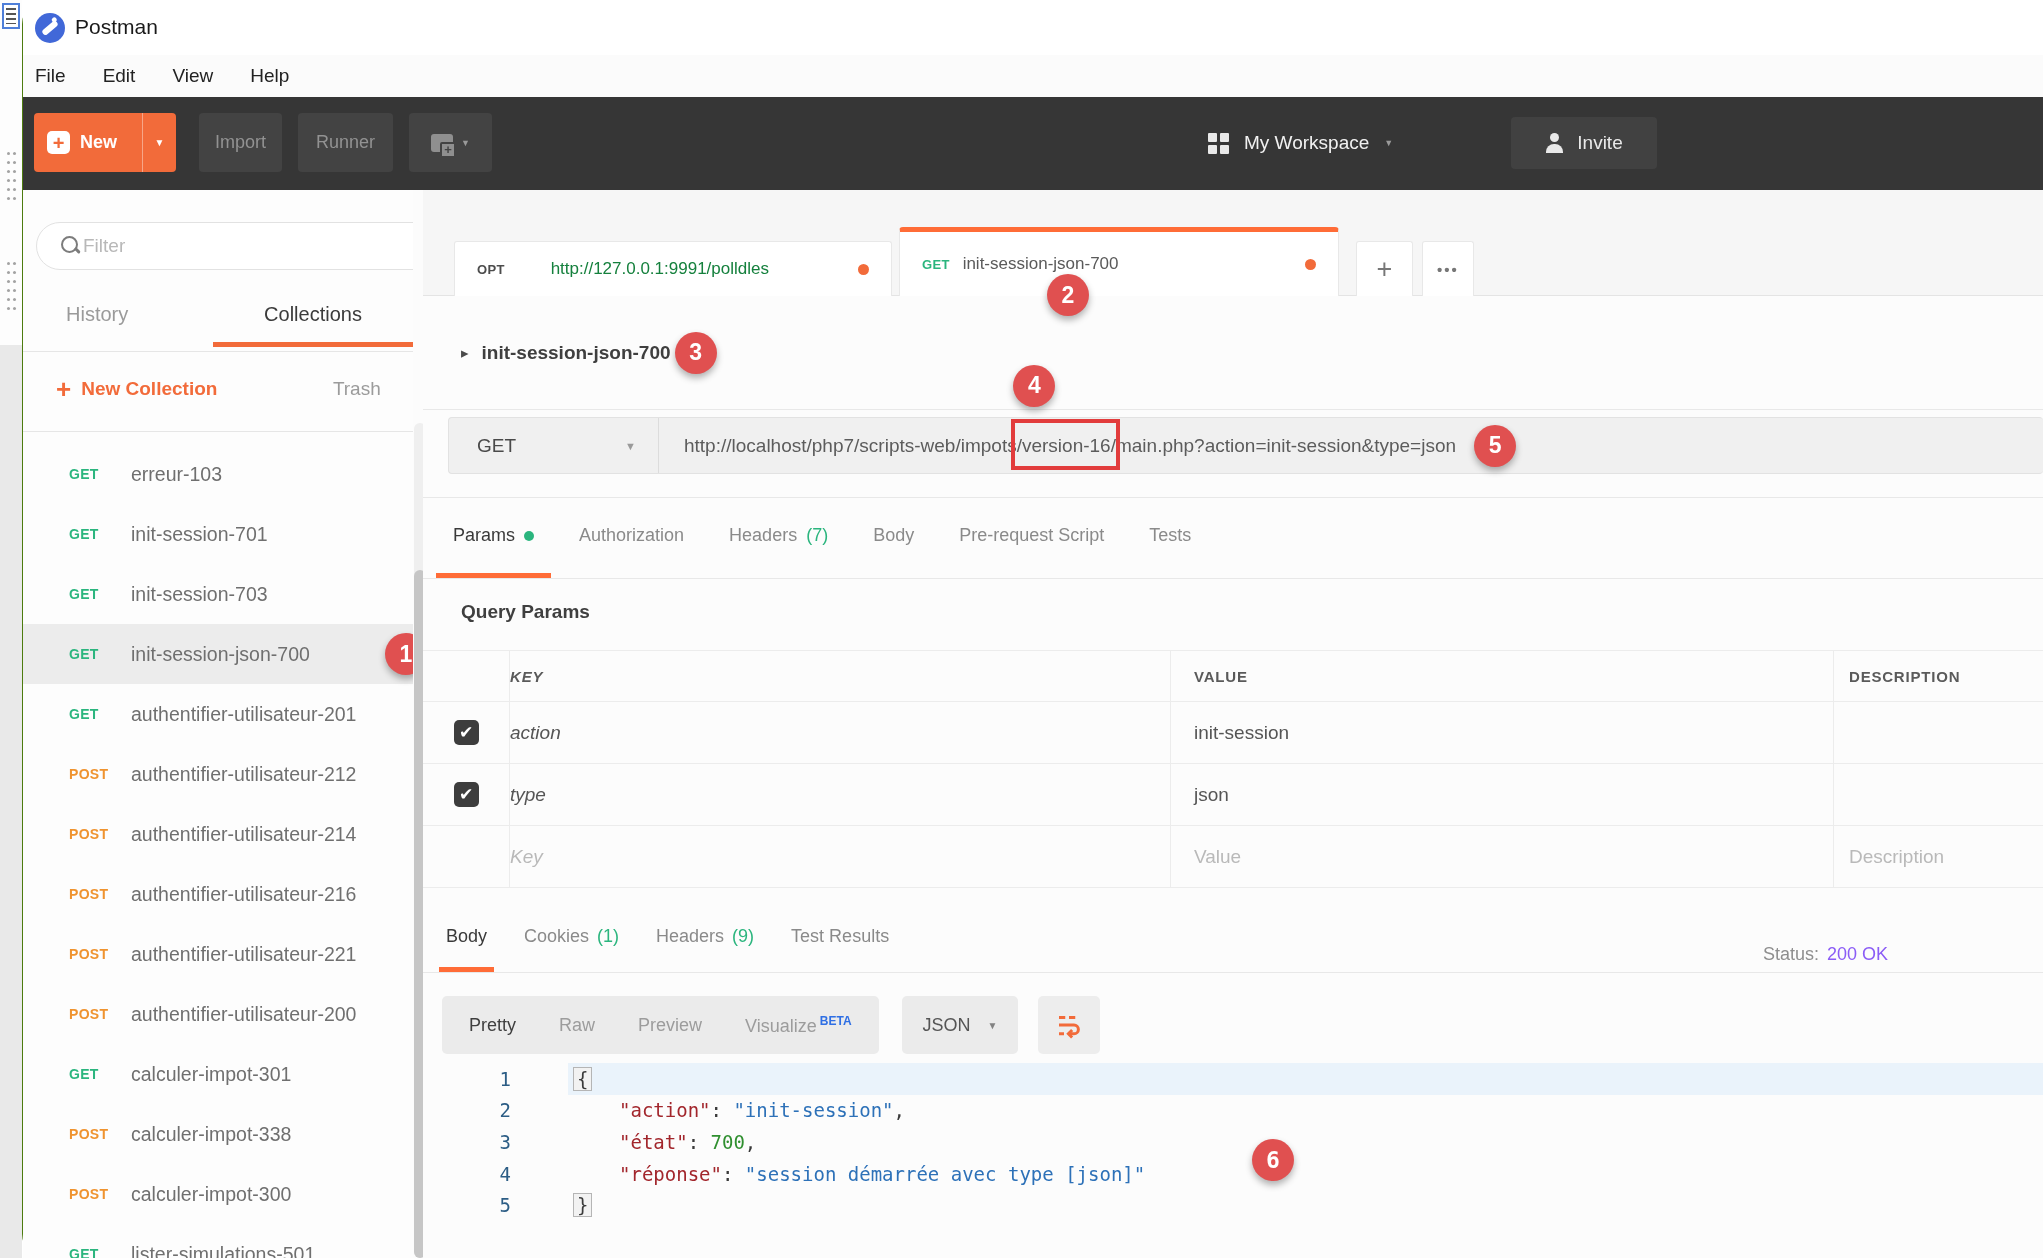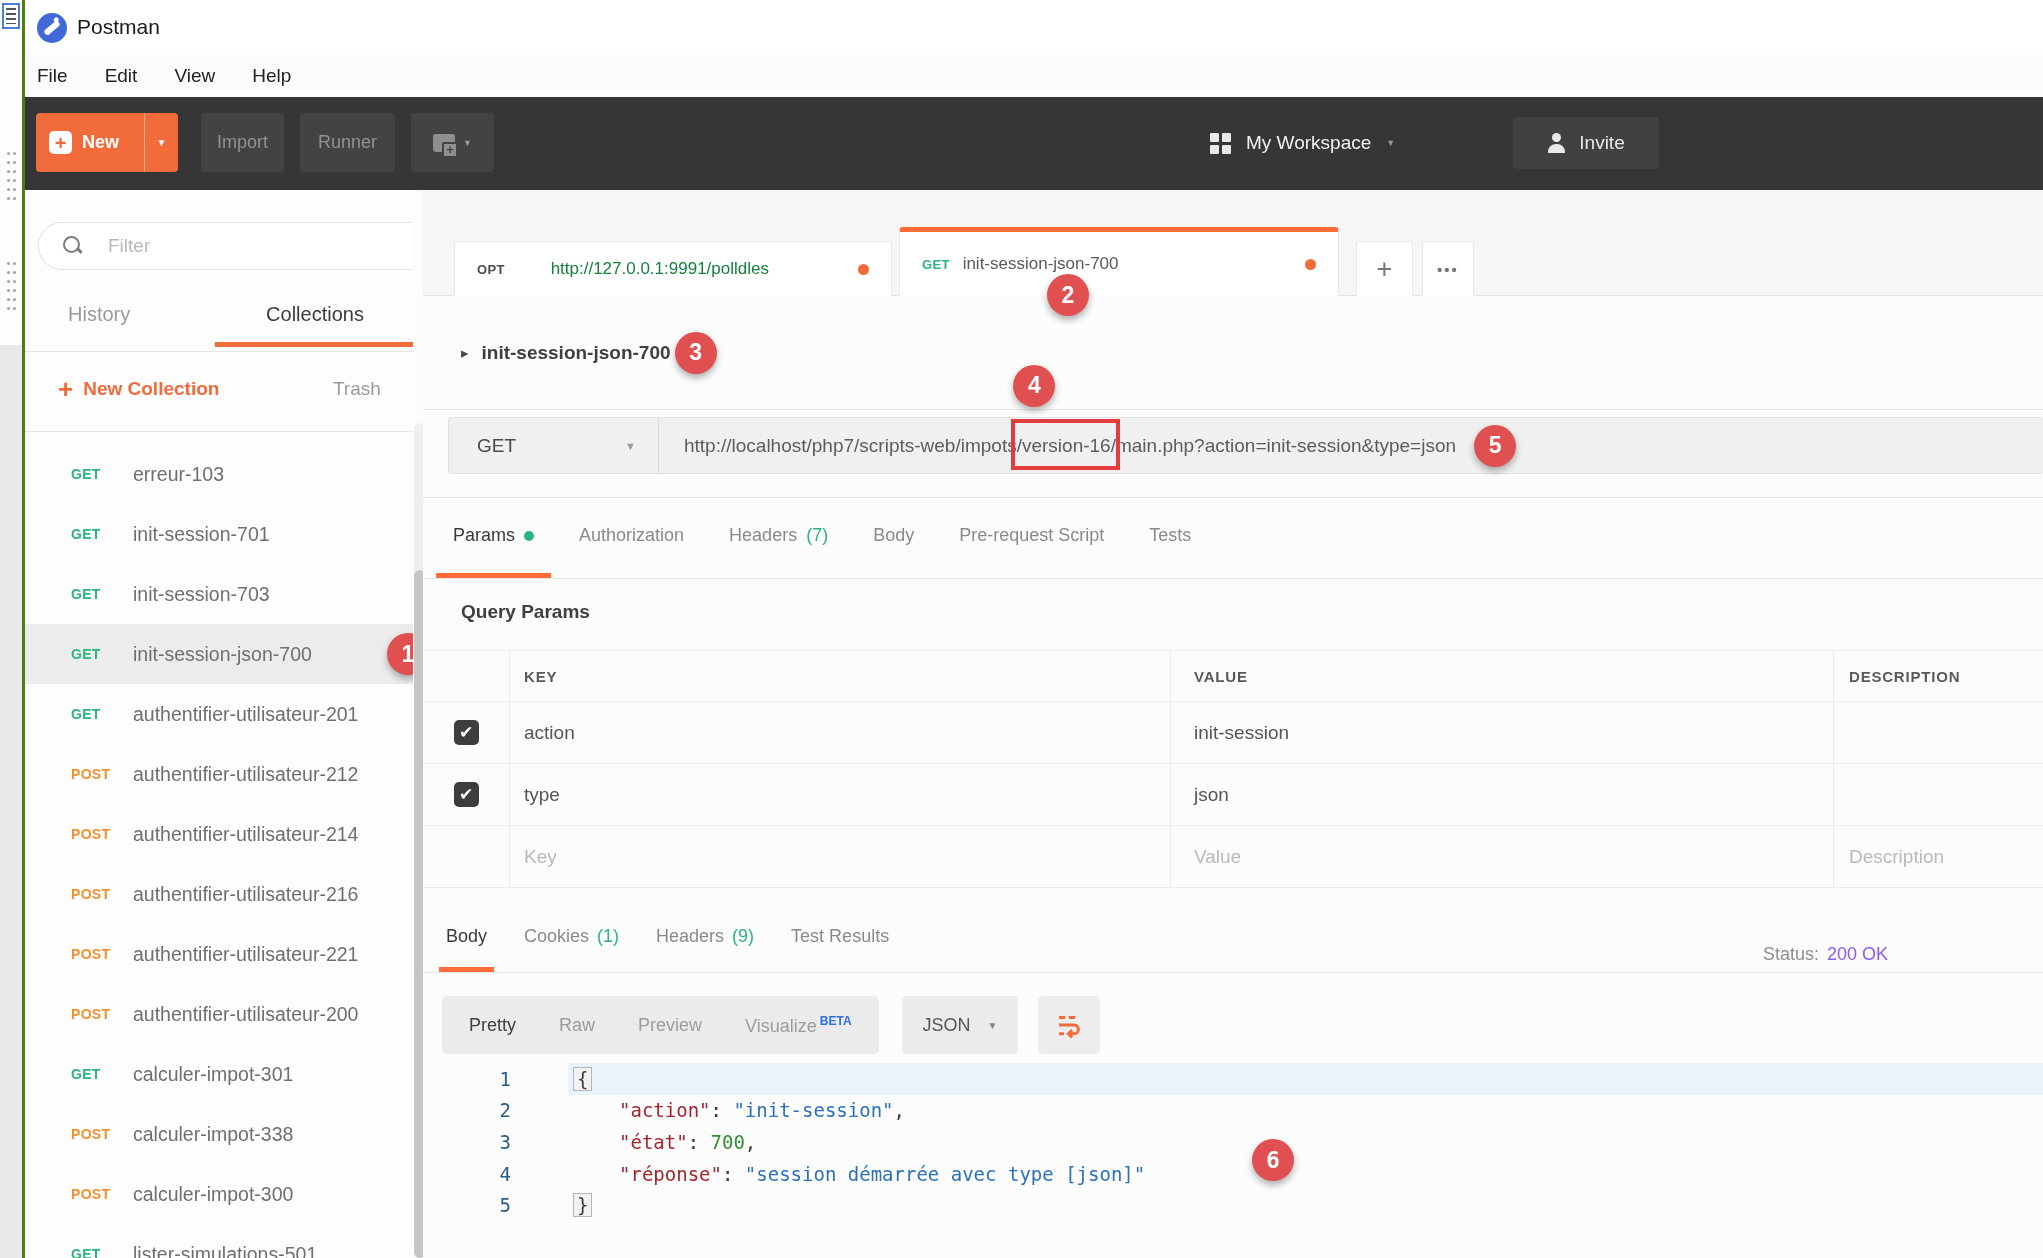--- a/index.html
+++ b/index.html
@@ -15,21 +15,21 @@
                  background:repeating-linear-gradient(to bottom,#555 0 2px,transparent 2px 5px); }
   .bg-dots { position:absolute; left:7px; width:3px; height:3px; border-radius:50%; background:#a3a3a3;
              box-shadow:6px 0 #a3a3a3, 0 9px #a3a3a3, 6px 9px #a3a3a3, 0 18px #a3a3a3, 6px 18px #a3a3a3,
                         0 27px #a3a3a3, 6px 27px #a3a3a3, 0 36px #a3a3a3, 6px 36px #a3a3a3,
                         0 45px #a3a3a3, 6px 45px #a3a3a3; }
   .bg-dots.d1 { top:152px; } .bg-dots.d2 { top:262px; }
   .bg-lower { position:absolute; left:0; top:345px; width:22px; bottom:0; background:#e9e9e9; }
 
   
   .window { position:absolute; left:22px; top:0; width:2021px; height:1258px; background:#fff;
-            border-left:3px solid #4d7c0f; }
+            border-left:1px solid #4d7c0f;border-radius:24px; }
 
   .titlebar { position:absolute; left:0; top:0; width:100%; height:55px; background:#fff;
               display:flex; align-items:center; }
   .logo { position:absolute; left:12px; top:13px; width:30px; height:30px; border-radius:50%;
           background:#4168d8; }
   .logo .swoosh { position:absolute; left:6px; top:12px; width:18px; height:6px; border-radius:3px;
           background:#fff; transform:rotate(-40deg); }
   .logo .swoosh::after { content:""; position:absolute; right:-2px; top:-3px; width:5px; height:5px;
           border-radius:50%; background:#fff; }
   .app-title { position:absolute; left:52px; top:15px; font-size:21px; color:#1a1a1a; }
@@ -76,21 +76,21 @@
 
   
   .sidebar { width:570px; height:100%; background:#fdfdfd; position:relative; overflow:hidden; }
   .filter-box { position:absolute; left:13px; top:32px; width:555px; height:48px; border:1px solid #e2e2e2;
                 border-radius:24px; background:#fff; display:flex; align-items:center; }
   .search-icon { width:20px; height:20px; margin-left:24px; position:relative; }
   .search-icon::before { content:""; position:absolute; left:0; top:0; width:13px; height:13px;
                 border:2.5px solid #7c7c7c; border-radius:50%; }
   .search-icon::after { content:""; position:absolute; left:13px; top:13px; width:7px; height:2.5px;
                 background:#7c7c7c; transform:rotate(45deg); border-radius:2px; }
-  .filter-placeholder { margin-left:25px; font-size:19px; color:#b8b8b8; }
+  .filter-placeholder { margin-left:2px; font-size:19px; color:#b8b8b8; }
   .side-tabs { position:absolute; left:0; top:105px; width:100%; height:57px; border-bottom:1px solid #e6e6e6; }
   .stab { position:absolute; top:8px; font-size:20px; color:#9a9a9a; }
   .stab-history { left:43px; }
   .stab-collections { left:190px; width:200px; text-align:center; color:#3b3b3b; }
   .stab-collections::after { content:""; position:absolute; left:0; right:0; bottom:-21px; height:5px;
                 background:#f26b3a; }
   .newcol-row { position:absolute; left:0; top:162px; width:100%; height:80px; border-bottom:1px solid #e6e6e6; }
   .newcol { position:absolute; left:33px; top:26px; color:#f26b3a; font-size:19px; font-weight:600;
             display:flex; align-items:center; gap:10px; }
   .newcol .plus { font-size:26px; font-weight:bold; line-height:20px; }
@@ -167,22 +167,22 @@
   .cnt { color:#2bb57e; }
 
   .qp-heading { margin:22px 0 0 38px; font-size:19px; font-weight:600; color:#3f3f3f; height:24px; }
 
   .qp-table { margin-top:25px; width:1620px; font-size:19px; color:#555; }
   .qp-row { display:flex; border-bottom:1px solid #ececec; align-items:center; }
   .qp-row.head { height:52px; border-top:1px solid #ececec; font-size:15px; font-weight:bold;
                  color:#5a5a5a; letter-spacing:.8px; }
   .qp-row.data { height:62px; }
   .c-cb { width:86px; display:flex; justify-content:center; align-self:stretch; align-items:center; }
-  .c-key { width:661px; padding-left:14px; border-left:1px solid #ececec; align-self:stretch;
-           display:flex; align-items:center; }
+  .c-key { width:661px; padding-left:0; border-left:1px solid #ececec; align-self:stretch;
+           display:flex; align-items:center;font-style:italic; }
   .c-val { width:663px; padding-left:23px; border-left:1px solid #ececec; align-self:stretch;
            display:flex; align-items:center; }
   .c-desc { width:180px; padding-left:15px; border-left:1px solid #ececec; align-self:stretch;
            display:flex; align-items:center; overflow:hidden; white-space:nowrap; }
   .ph { color:#b9b9b9; }
   .checkbox { width:25px; height:25px; background:#3d3d3d; border-radius:5px; color:#fff;
               font-size:17px; display:flex; align-items:center; justify-content:center; }
 
   .resp-tabs { margin-top:17px; height:68px; border-bottom:1px solid #e8e8e8; display:flex;
                align-items:stretch; padding-left:16px; position:relative; }

